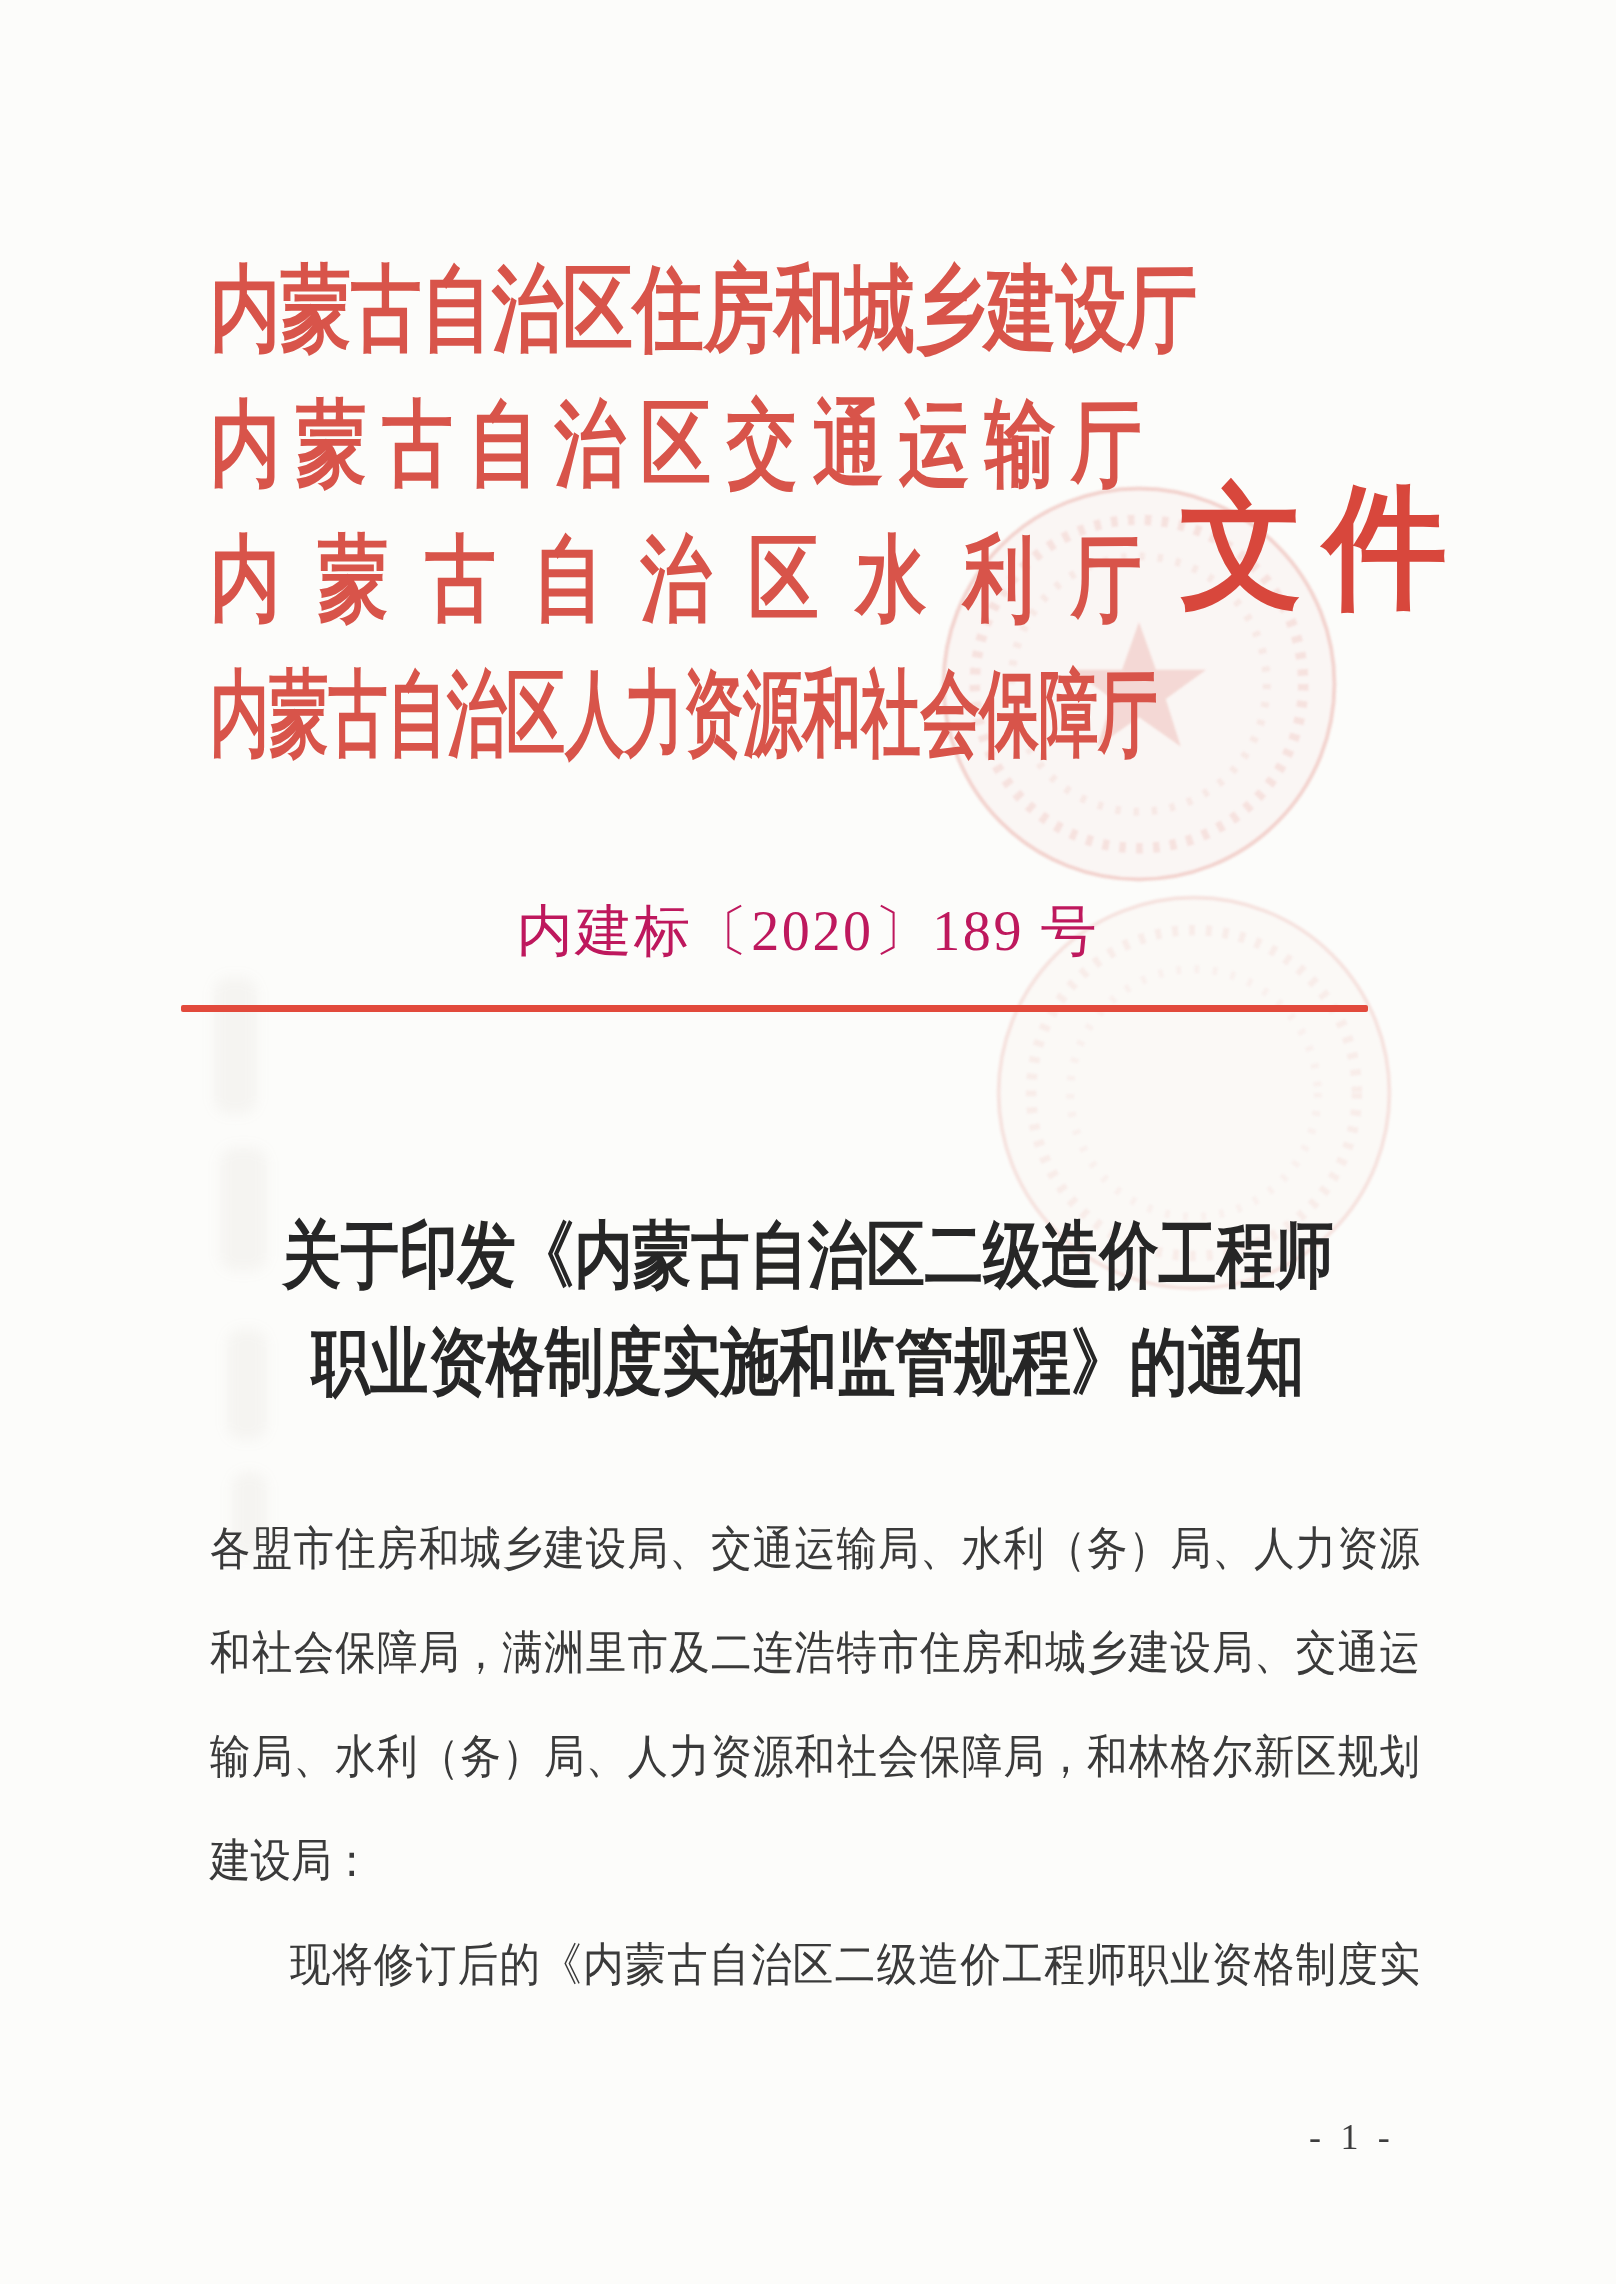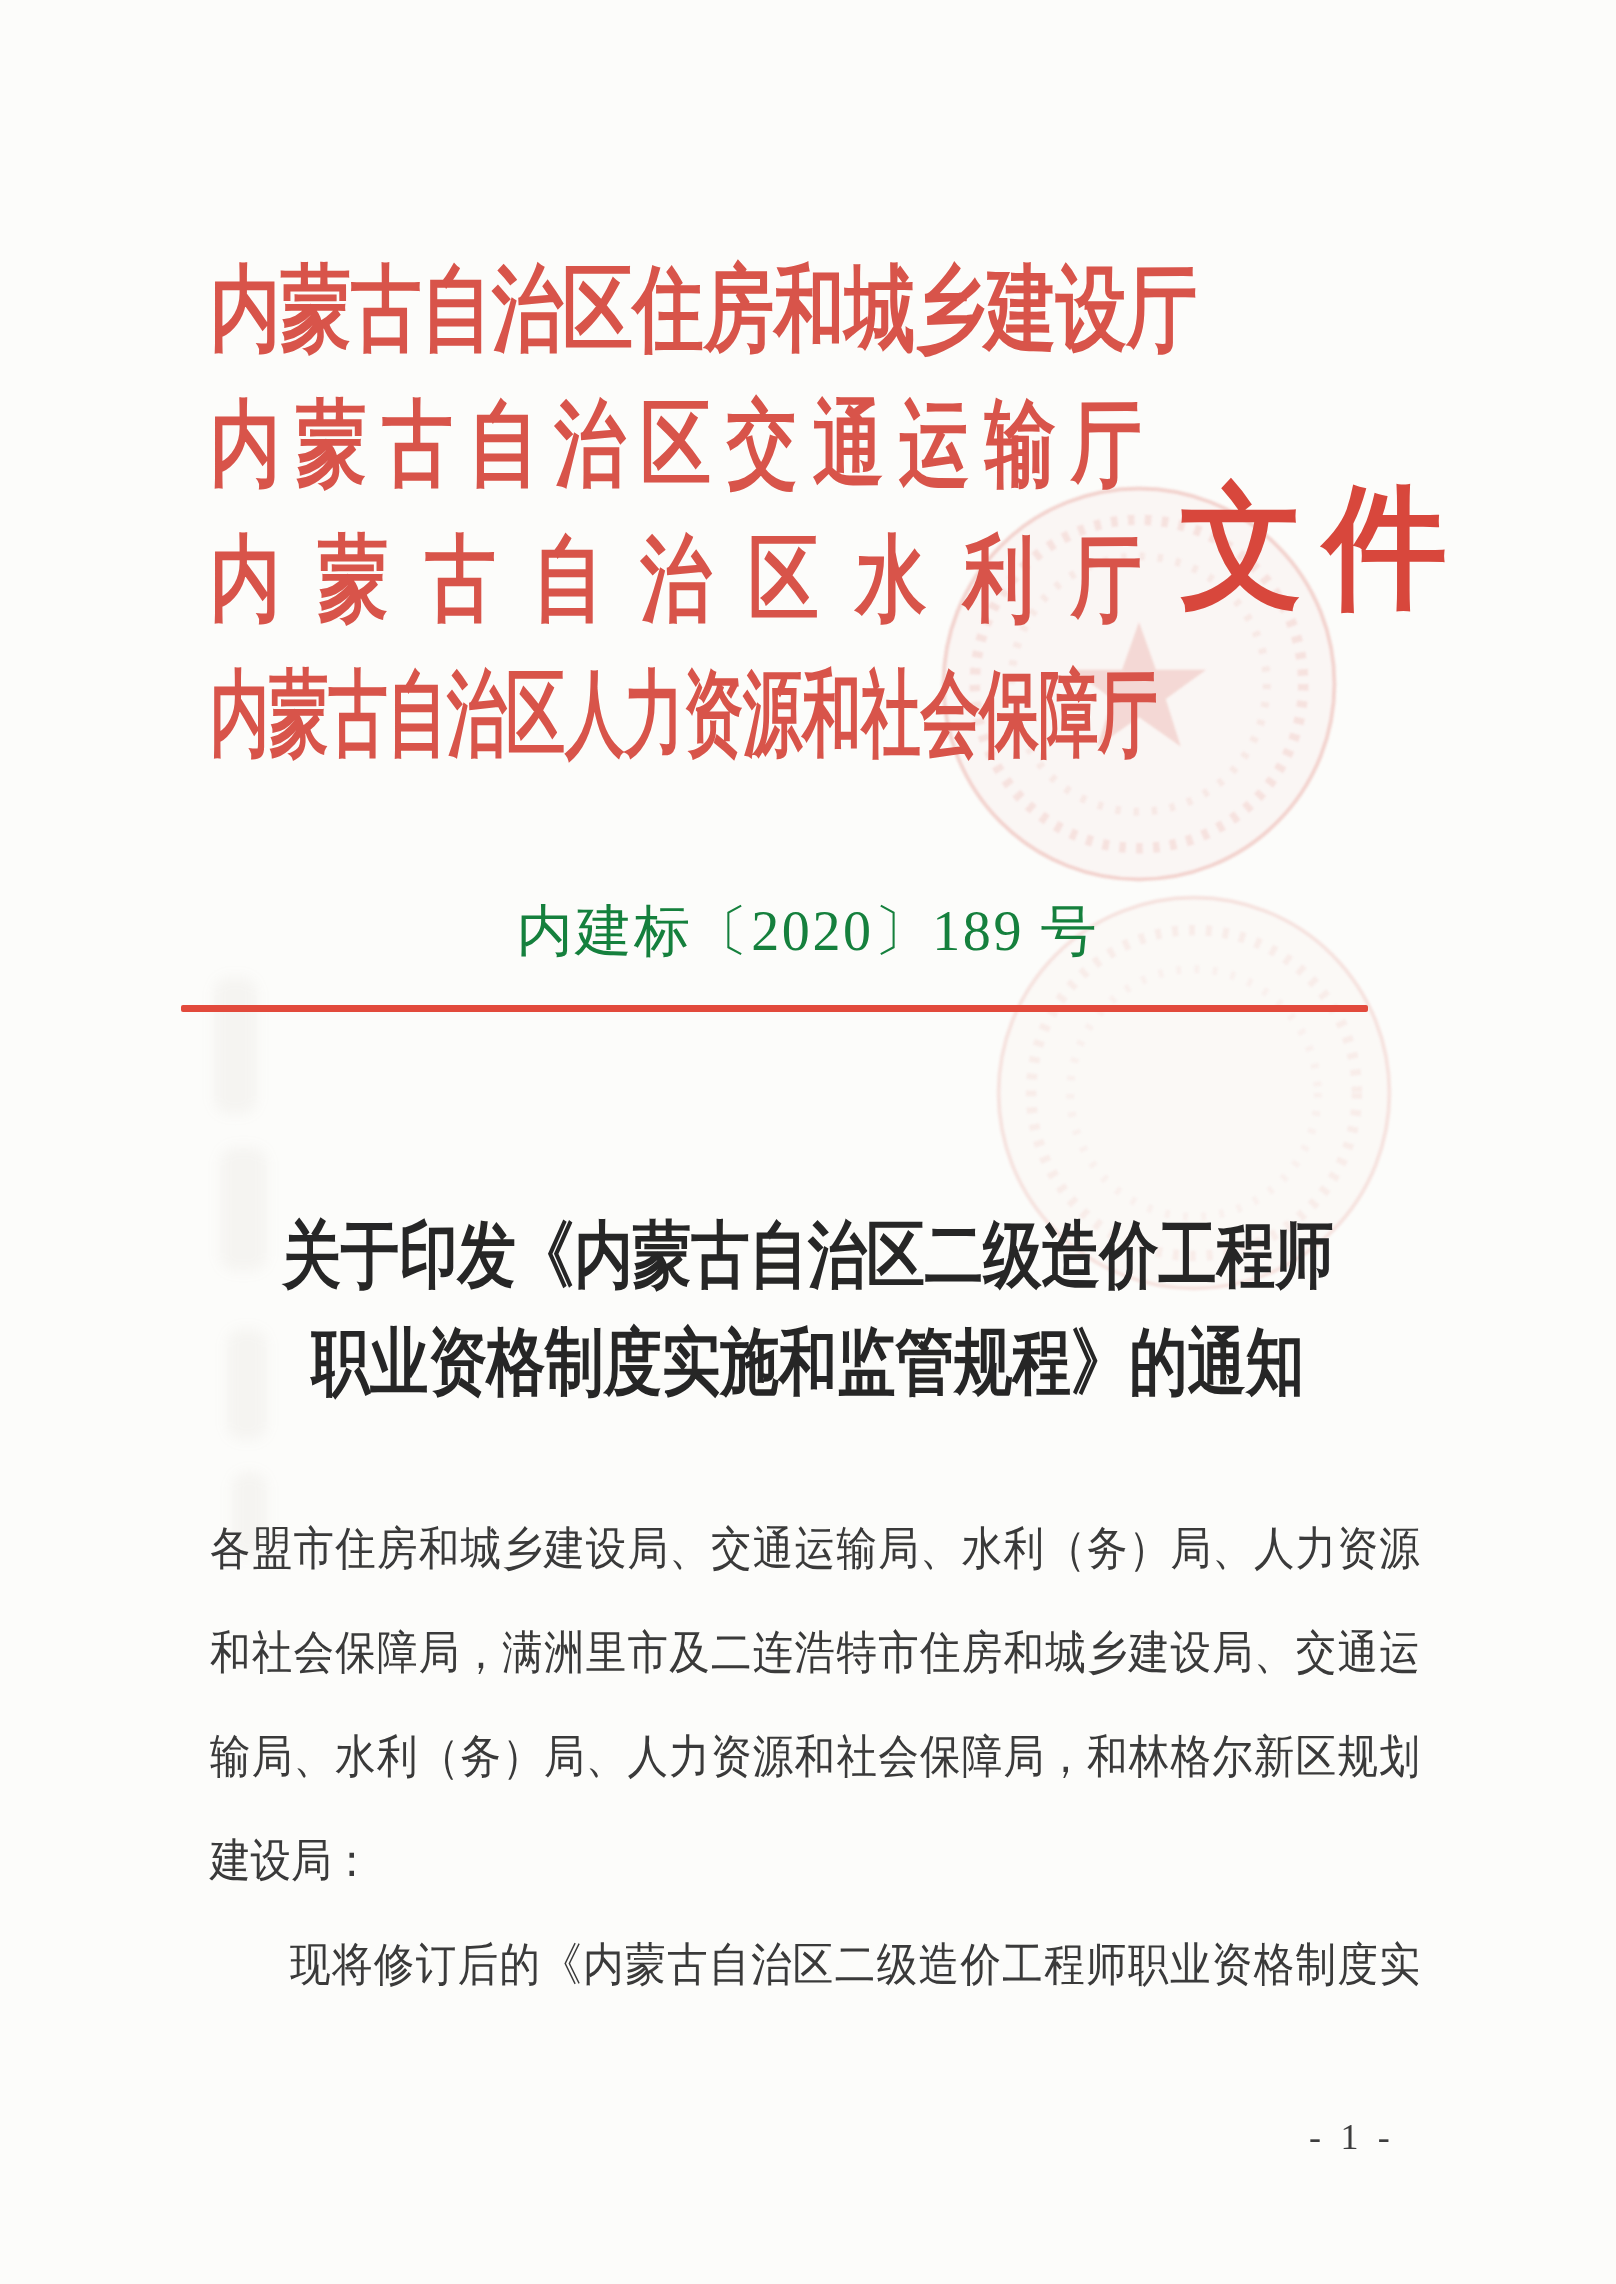--- a/index.html
+++ b/index.html
@@ -33,21 +33,21 @@
     transform:scaleX(0.92);transform-origin:left top;
   }
   
   .stamp{position:absolute;filter:blur(1.3px);}
   .stamp-a{left:937px;top:482px;opacity:.8;}
   .stamp-b{left:992px;top:891px;opacity:.6;}
   
   .doc-number{
     position:absolute;left:0;top:900px;width:1616px;
     text-align:center;
-    font-size:56px;line-height:63px;color:#15803d;
+    font-size:56px;line-height:63px;color:#be185d;
     letter-spacing:2.6px;white-space:nowrap;
   }
   
   .red-rule{
     position:absolute;left:181px;top:1005px;
     width:1187px;height:7.2px;
     background:#e24a3c;border-radius:2px;
   }
   
   .notice-title{

